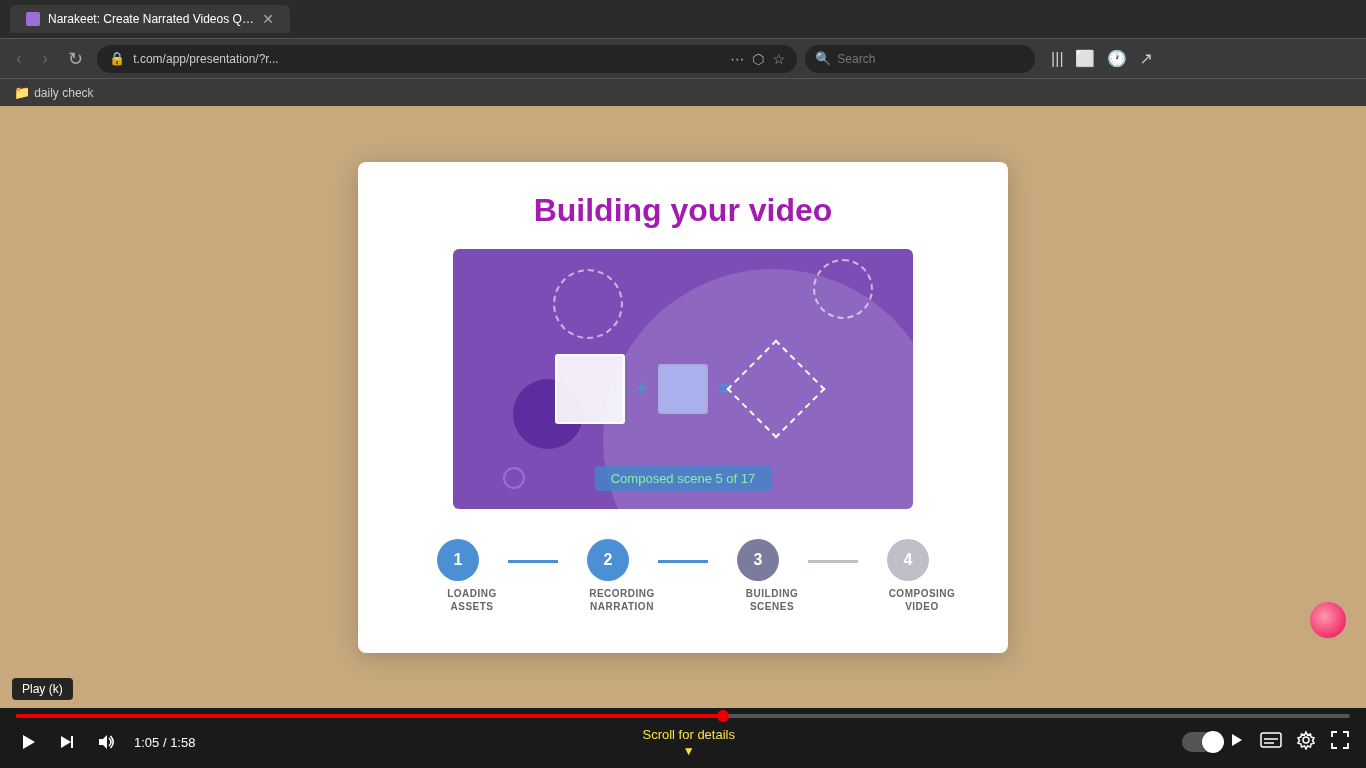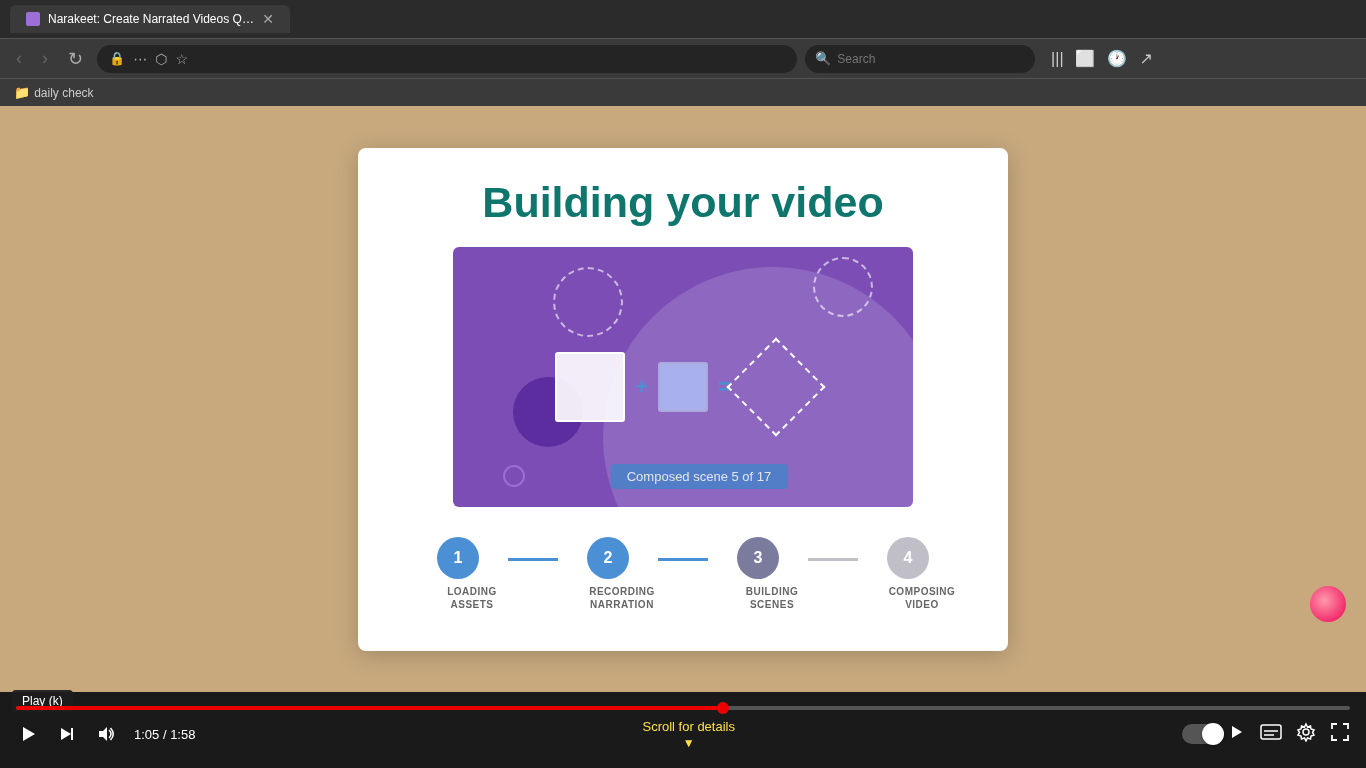--- a/index.html
+++ b/index.html
@@ -199,23 +199,23 @@
       box-shadow: 0 4px 24px rgba(0,0,0,0.2);
       width: 650px;
       padding: 30px 40px 40px;
       display: flex;
       flex-direction: column;
       align-items: center;
       gap: 20px;
     }
 
     .slide-title {
-      font-size: 43px;
+      font-size: 32px;
       font-weight: bold;
-      color: #0f766e;
+      color: #a21caf;
       text-align: center;
     }
 
     
     .diagram-area {
       background: #7b4db5;
       border-radius: 6px;
       width: 460px;
       height: 260px;
       position: relative;
@@ -321,28 +321,27 @@
       background: transparent;
       flex-shrink: 0;
     }
 
     .diagram-label {
       position: absolute;
       bottom: 18px;
       left: 50%;
       transform: translateX(-50%);
       background: rgba(70,130,200,0.85);
-      color: #e5e5e5;
+      color: #86efac;
       font-size: 13px;
       padding: 5px 16px;
       border-radius: 4px;
       white-space: nowrap;
       font-weight: 500;
       z-index: 3;
-      margin-left: 16px;
     }
 
     
     .steps-row {
       display: flex;
       align-items: center;
       gap: 0;
       width: 100%;
       justify-content: center;
       margin-top: 10px;
@@ -389,21 +388,21 @@
       flex-shrink: 0;
     }
 
     .step-connector.inactive {
       background: #c0bfc8;
     }
 
     
     .video-controls {
       background: #1a1a1a;
-      height: 76px;
+      height: 60px;
       display: flex;
       flex-direction: column;
       justify-content: center;
       padding: 0 16px;
       gap: 4px;
     }
 
     .progress-bar-container {
       width: 100%;
       height: 4px;
@@ -508,21 +507,21 @@
       border-radius: 50%;
       position: absolute;
       top: -1px;
       right: -2px;
       box-shadow: 0 1px 3px rgba(0,0,0,0.4);
     }
 
     
     .play-tooltip {
       position: absolute;
-      bottom: 56px;
+      bottom: 68px;
       left: 12px;
       background: rgba(30,30,30,0.95);
       color: #fff;
       font-size: 12px;
       padding: 4px 10px;
       border-radius: 4px;
       pointer-events: none;
       white-space: nowrap;
     }
 
@@ -552,20 +551,21 @@
   </div>
 </div>
 
 <div class="nav-bar">
   <button class="nav-btn disabled">‹</button>
   <button class="nav-btn disabled">›</button>
   <button class="nav-btn">↻</button>
 
   <div class="address-bar">
     <span class="search-icon">🔒</span>
+    <span class="address-text">t.com/app/presentation/?r...</span>
     <div class="address-icons">
       <span class="addr-icon">⋯</span>
       <span class="addr-icon">⬡</span>
       <span class="addr-icon">☆</span>
     </div>
   </div>
 
   <div class="search-bar">
     <span class="search-icon">🔍</span>
     <input class="search-input" type="text" placeholder="Search" style="">

